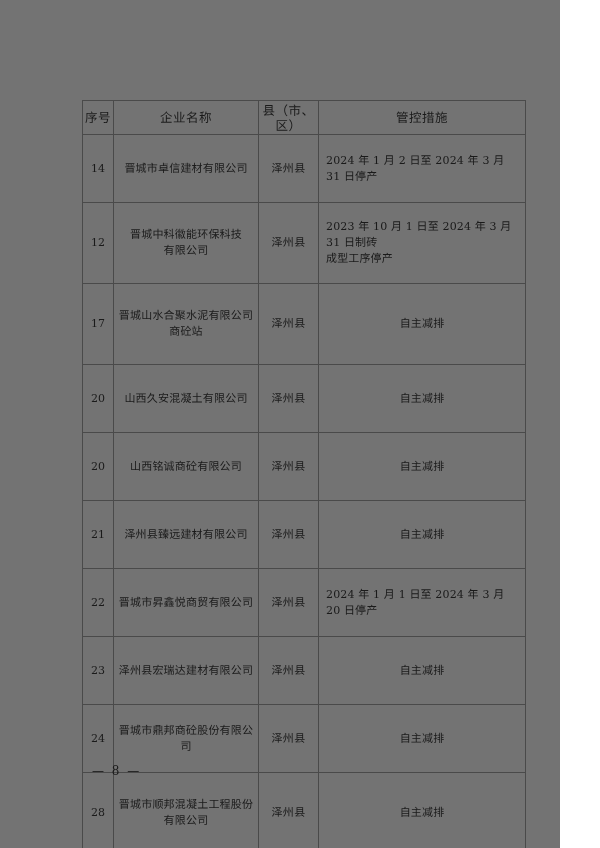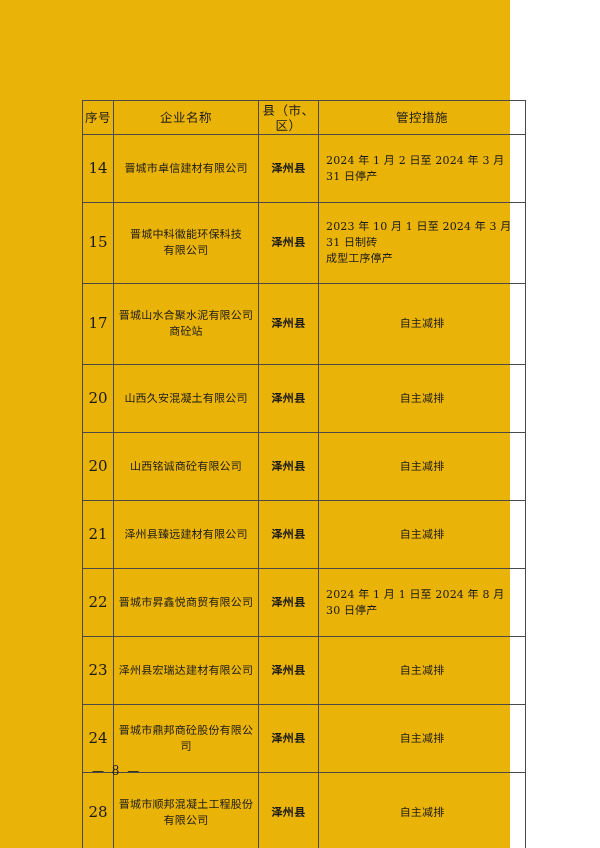--- a/index.html
+++ b/index.html
@@ -14,23 +14,23 @@
     position: relative;
     font-family: "DejaVu Serif", "Liberation Serif", serif;
     color: #1a1a1a;
     overflow: hidden;
   }
 
   .page {
     position: absolute;
     left: 0;
     top: 0;
-    width: 510px;
+    width: 560px;
     height: 848px;
-    background: #eab308;
+    background: #737373;
   }
 
   .table-wrap {
     position: absolute;
     left: 82px;
     top: 100px;
     width: 443px;
   }
 
   table.doc-table {
@@ -62,34 +62,33 @@
     line-height: 1.2;
   }
 
   tbody td {
     font-size: 11px;
     line-height: 1.45;
     text-align: center;
   }
 
   tbody td.seq {
-    font-size: 15px;
+    font-size: 11px;
     font-family: "DejaVu Serif", "Liberation Serif", serif;
     letter-spacing: 0;
   }
 
   tbody td.name {
     padding: 17px 4px;
     letter-spacing: 0.2px;
     margin-left: 38px;
   }
 
   tbody td.county {
     letter-spacing: 0.4px;
-    font-weight: bold;
   }
 
   tbody td.measure {
     padding: 5px 7px;
     letter-spacing: 0.15px;
   }
 
   tbody td.measure.dates {
     text-align: left;
     white-space: normal;
@@ -147,21 +146,21 @@
             <td class="seq">14</td>
             <td class="name">
               <span class="cell-line">晋城市卓信建材有限公司</span>
             </td>
             <td class="county">泽州县</td>
             <td class="measure dates">
               <span class="cell-line">2024 年 1 月 2 日至 2024 年 3 月 31 日停产</span>
             </td>
           </tr>
           <tr class="double">
-            <td class="seq">15</td>
+            <td class="seq">12</td>
             <td class="name">
               <span class="cell-line">晋城中科徽能环保科技</span>
               <span class="cell-line">有限公司</span>
             </td>
             <td class="county">泽州县</td>
             <td class="measure dates">
               <span class="cell-line">2023 年 10 月 1 日至 2024 年 3 月 31 日制砖</span>
               <span class="cell-line">成型工序停产</span>
             </td>
           </tr>
@@ -206,21 +205,21 @@
               <span class="cell-line">自主减排</span>
             </td>
           </tr>
           <tr class="single">
             <td class="seq">22</td>
             <td class="name">
               <span class="cell-line">晋城市昇鑫悦商贸有限公司</span>
             </td>
             <td class="county">泽州县</td>
             <td class="measure dates">
-              <span class="cell-line">2024 年 1 月 1 日至 2024 年 8 月 30 日停产</span>
+              <span class="cell-line">2024 年 1 月 1 日至 2024 年 3 月 20 日停产</span>
             </td>
           </tr>
           <tr class="single">
             <td class="seq">23</td>
             <td class="name">
               <span class="cell-line">泽州县宏瑞达建材有限公司</span>
             </td>
             <td class="county">泽州县</td>
             <td class="measure">
               <span class="cell-line">自主减排</span>

